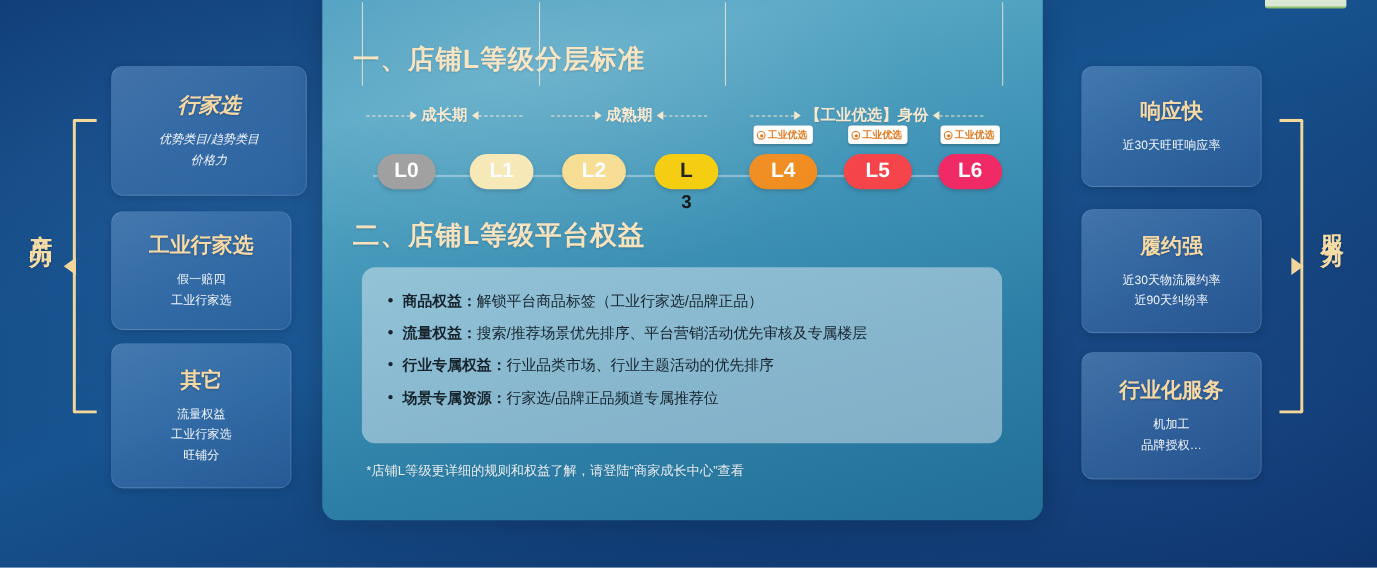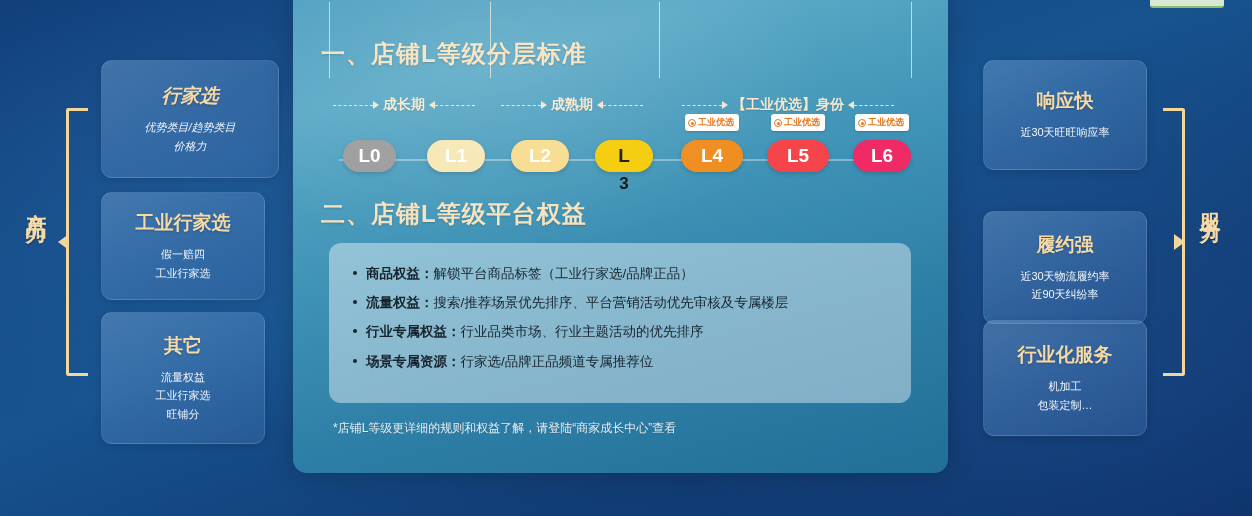--- a/index.html
+++ b/index.html
@@ -365,27 +365,27 @@
   </div>
 
   <div class="footnote">*店铺L等级更详细的规则和权益了解，请登陆“商家成长中心”查看</div>
 </div>
 
 <div class="card" style="left: 983px; top: 60px; width: 164px; height: 110px;">
   <div class="card-title">响应快</div>
   <div class="card-line">近30天旺旺响应率</div>
 </div>
 
-<div class="card" style="left: 983px; top: 190px; width: 164px; height: 113px; margin-top: 21px;">
+<div class="card" style="left: 983px; top: 190px; width: 164px; height: 113px;">
   <div class="card-title">履约强</div>
   <div class="card-line">近30天物流履约率</div>
   <div class="card-line">近90天纠纷率</div>
 </div>
 
 <div class="card" style="left: 983px; top: 320px; width: 164px; height: 116px; align-items: center;">
   <div class="card-title">行业化服务</div>
   <div class="card-line">机加工</div>
-  <div class="card-line">包装定制…</div>
+  <div class="card-line">品牌授权…</div>
 </div>
 
 <div class="bracket bracket-r" style="left: 1163px; top: 108px; height: 268px;"></div>
 <div class="tri tri-r" style="left: 1174px; top: 234px;"></div>
 <div class="vlabel" style="left: 1196px; top: 196px;">服务力</div>
 
 </body></html>

